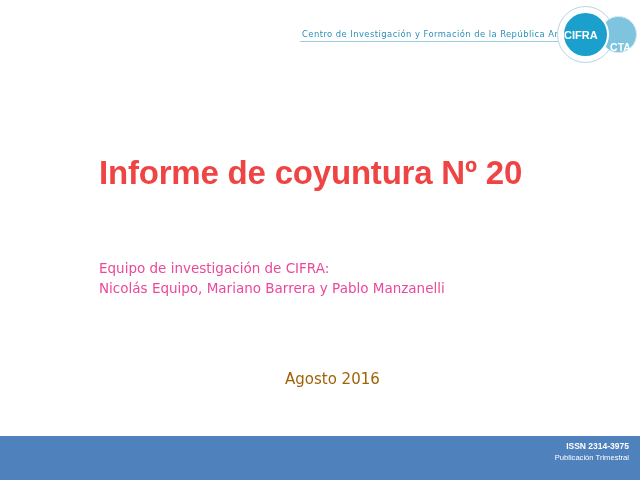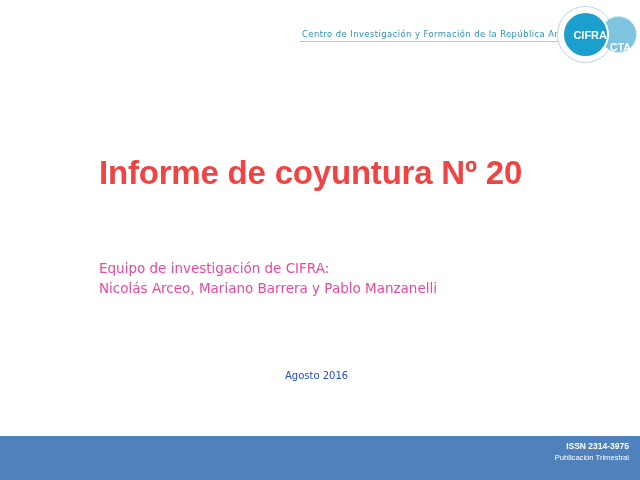--- a/index.html
+++ b/index.html
@@ -80,21 +80,21 @@
       left: 5px;
       top: 5px;
       width: 47px;
       height: 47px;
       border-radius: 50%;
       background: #1b9fcc;
       border: 2px solid #ffffff;
       box-sizing: border-box;
       display: flex;
       align-items: center;
-      justify-content: flex-end;
+      justify-content: flex-start;
       z-index: 2;
     }
     .logo-cifra span {
       color: #ffffff;
       font-size: 11px;
       font-weight: bold;
       font-family: "Liberation Sans", sans-serif;
     }
     .title {
       position: absolute;
@@ -115,22 +115,22 @@
       font-size: 13.5px;
       line-height: 20px;
       color: #ec4899;
       white-space: nowrap;
     }
     .date {
       position: absolute;
       left: 285px;
       top: 370px;
       font-family: "DejaVu Sans", sans-serif;
-      font-size: 10px;
-      color: #1d4ed8;
+      font-size: 15px;
+      color: #a16207;
       white-space: nowrap;
     }
     .footer {
       position: absolute;
       left: 0;
       top: 436px;
       width: 640px;
       height: 44px;
       background: #4f81bd;
     }
@@ -180,21 +180,21 @@
     </div>
     <div class="logo-cifra">
       <span>CIFRA</span>
     </div>
   </div>
 
   <div class="title">Informe de coyuntura Nº 20</div>
 
   <div class="team">
     <div>Equipo de investigación de CIFRA:</div>
-    <div>Nicolás Arceo, Mariano Barrera y Pablo Manzanelli</div>
+    <div>Nicolás Equipo, Mariano Barrera y Pablo Manzanelli</div>
   </div>
 
   <div class="date">Agosto 2016</div>
 
   <div class="footer">
     <div class="footer-issn">ISSN 2314-3975</div>
     <div class="footer-pub">Publicación Trimestral</div>
   </div>
 
 </div>

